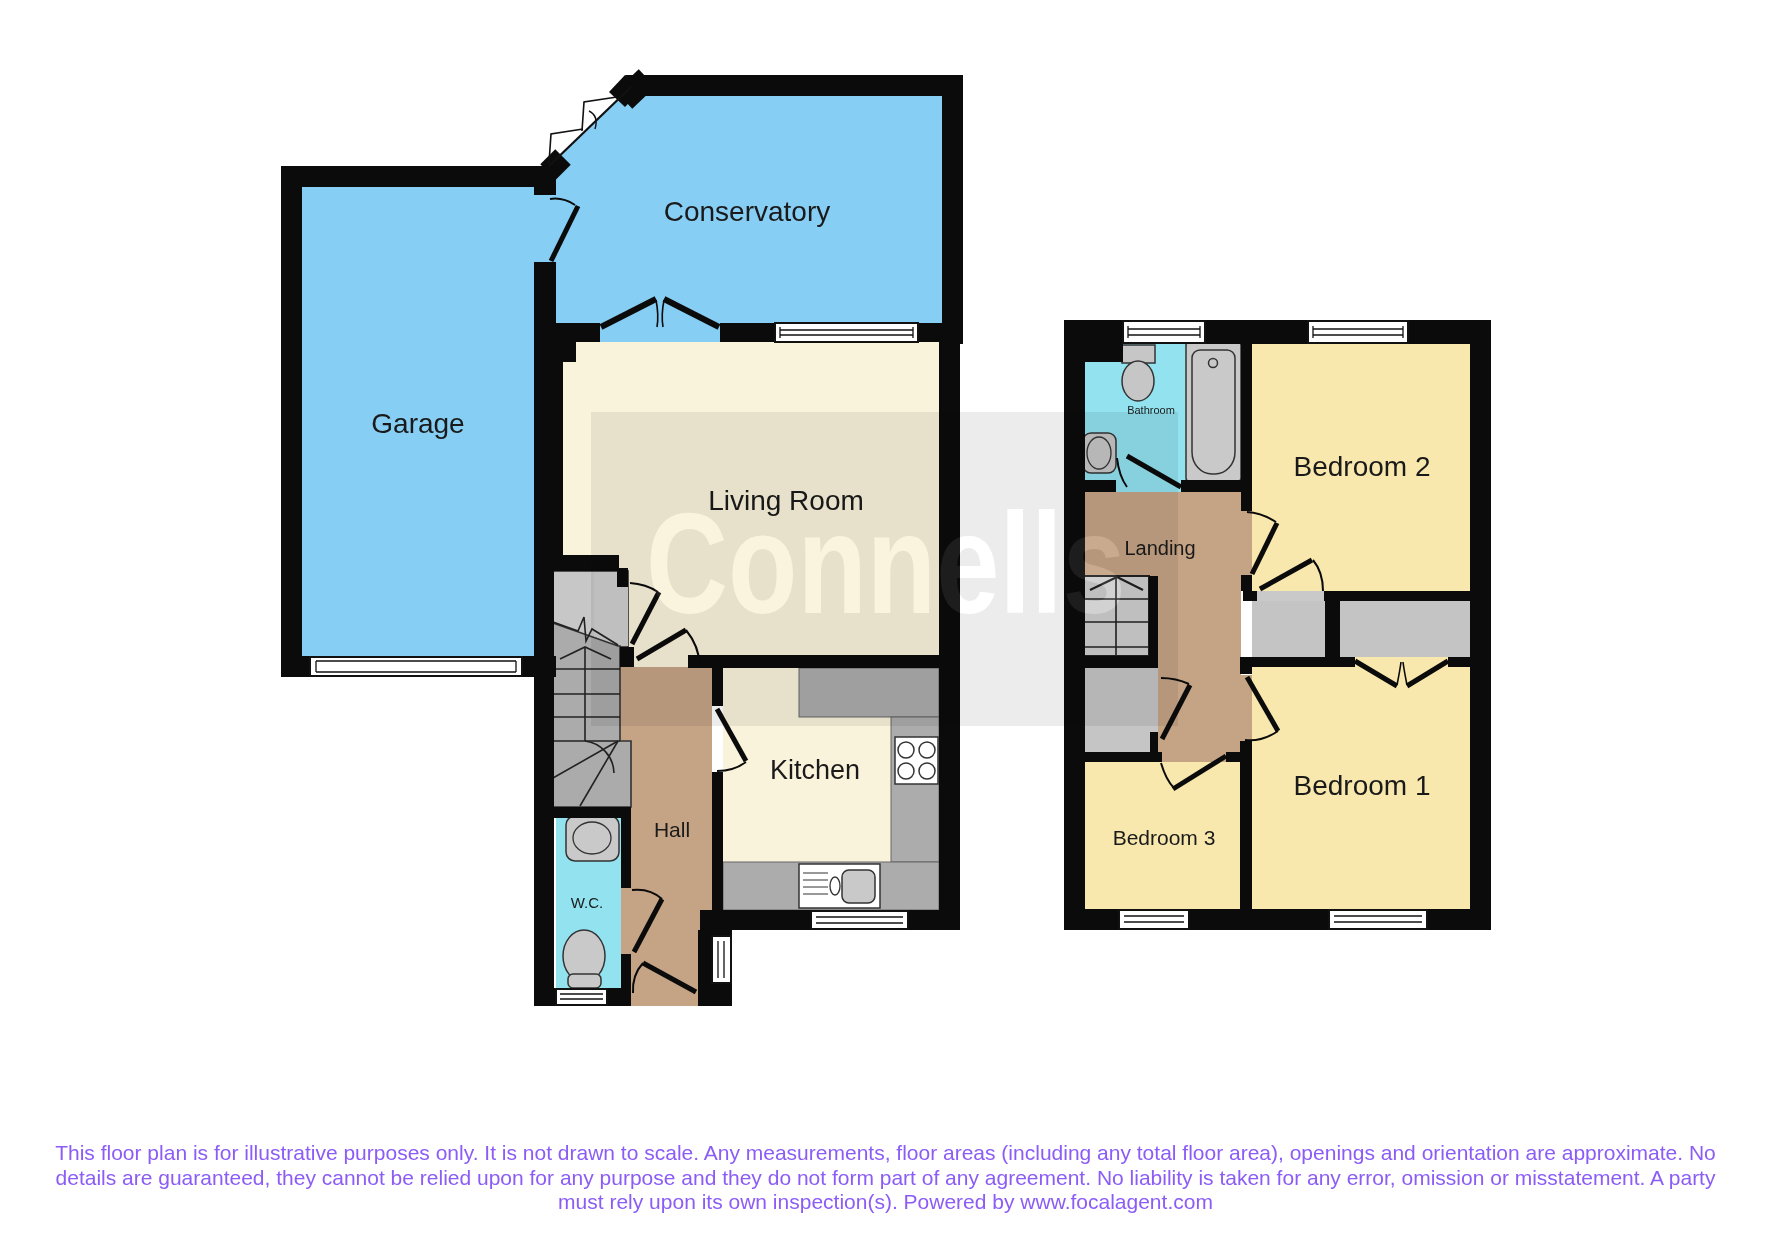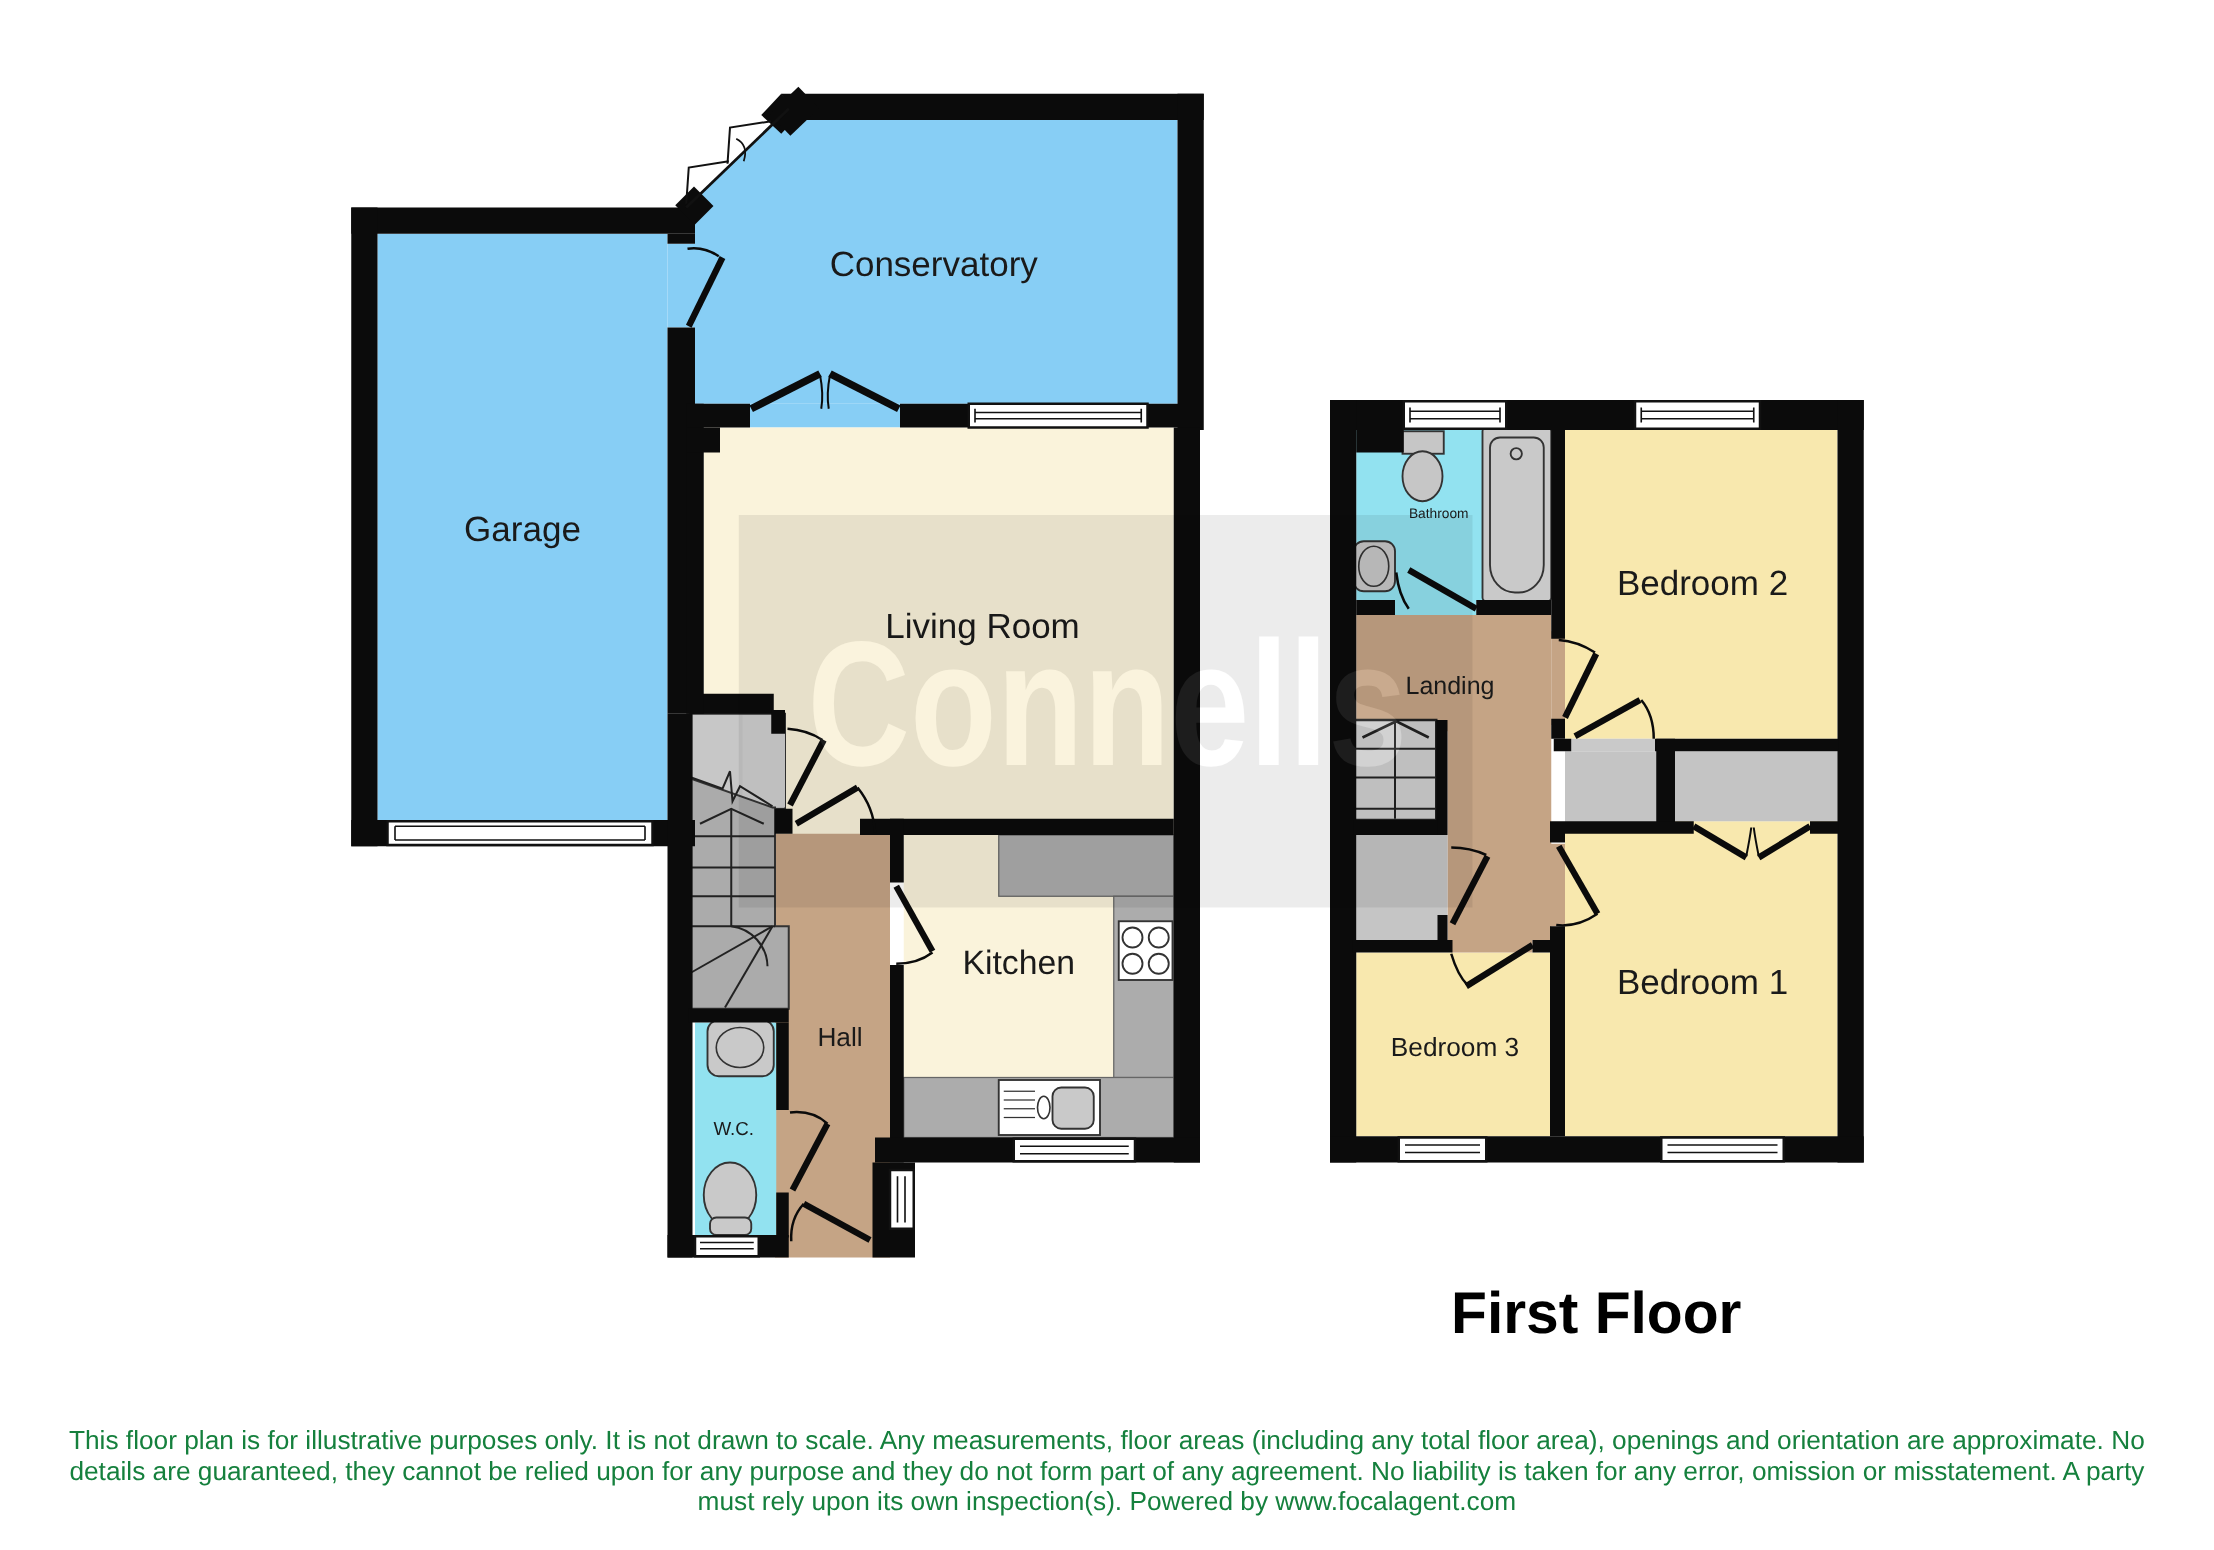--- a/index.html
+++ b/index.html
@@ -5,21 +5,21 @@
 html,body{margin:0;padding:0;background:#fff;}
 #stage{position:relative;width:1771px;height:1240px;background:#fff;overflow:hidden;
   font-family:"Liberation Sans",sans-serif;}
 svg{position:absolute;left:0;top:0;}
 .lbl{fill:#1a1a1a;font-family:"Liberation Sans",sans-serif;}
 #wmbox{position:absolute;left:591px;top:412px;width:587px;height:314px;background:rgba(0,0,0,0.075);}
 #wmtext{position:absolute;left:646px;top:493px;mix-blend-mode:plus-lighter;color:rgba(255,255,255,0.075);
   font:bold 142px/1 "Liberation Sans",sans-serif;transform:scaleX(0.8);transform-origin:0 0;letter-spacing:0px;}
 #gftitle{position:absolute;top:1026px;left:322px;width:600px;text-align:center;font:bold 47px/1 "Liberation Sans",sans-serif;color:#000;}
 #fftitle{position:absolute;top:1026px;left:977px;width:600px;text-align:center;font:bold 47px/1 "Liberation Sans",sans-serif;color:#000;}
-#disc{position:absolute;top:1141px;left:0;width:1771px;text-align:center;font:21px/24.5px "Liberation Sans",sans-serif;color:#15803d;}
+#disc{position:absolute;top:1141px;left:0;width:1771px;text-align:center;font:21px/24.5px "Liberation Sans",sans-serif;color:#8b5cf6;}
 </style>
 </head>
 <body>
 <div id="stage">
 <svg width="1771" height="1240" viewBox="0 0 1771 1240">
 <g id="gf-fills">
   <rect x="302" y="187" width="232" height="469" fill="#87CEF5"></rect>
   <rect x="534" y="195" width="22" height="67" fill="#87CEF5"></rect>
   <polygon points="631,87 640,96 942,96 942,323 556,323 556,188 549,166" fill="#87CEF5"></polygon>
   <rect x="600" y="323" width="120" height="19" fill="#87CEF5"></rect>
@@ -244,15 +244,14 @@
   <text class="lbl" x="587" y="908" font-size="15" text-anchor="middle">W.C.</text>
   <text class="lbl" x="1151" y="414" font-size="11" text-anchor="middle">Bathroom</text>
   <text class="lbl" x="1362" y="476" font-size="28" text-anchor="middle">Bedroom 2</text>
   <text class="lbl" x="1160" y="555" font-size="20" text-anchor="middle">Landing</text>
   <text class="lbl" x="1362" y="795" font-size="28" text-anchor="middle">Bedroom 1</text>
   <text class="lbl" x="1164" y="845" font-size="21" text-anchor="middle">Bedroom 3</text>
 </g>
 </svg>
 <div id="wmbox"></div>
 <div id="wmtext">Connells</div>
-<div id="fftitle">First Floor</div>
 <div id="disc">This floor plan is for illustrative purposes only. It is not drawn to scale. Any measurements, floor areas (including any total floor area), openings and orientation are approximate. No<br>details are guaranteed, they cannot be relied upon for any purpose and they do not form part of any agreement. No liability is taken for any error, omission or misstatement. A party<br>must rely upon its own inspection(s). Powered by www.focalagent.com</div>
 </div>
 
 </body></html>

